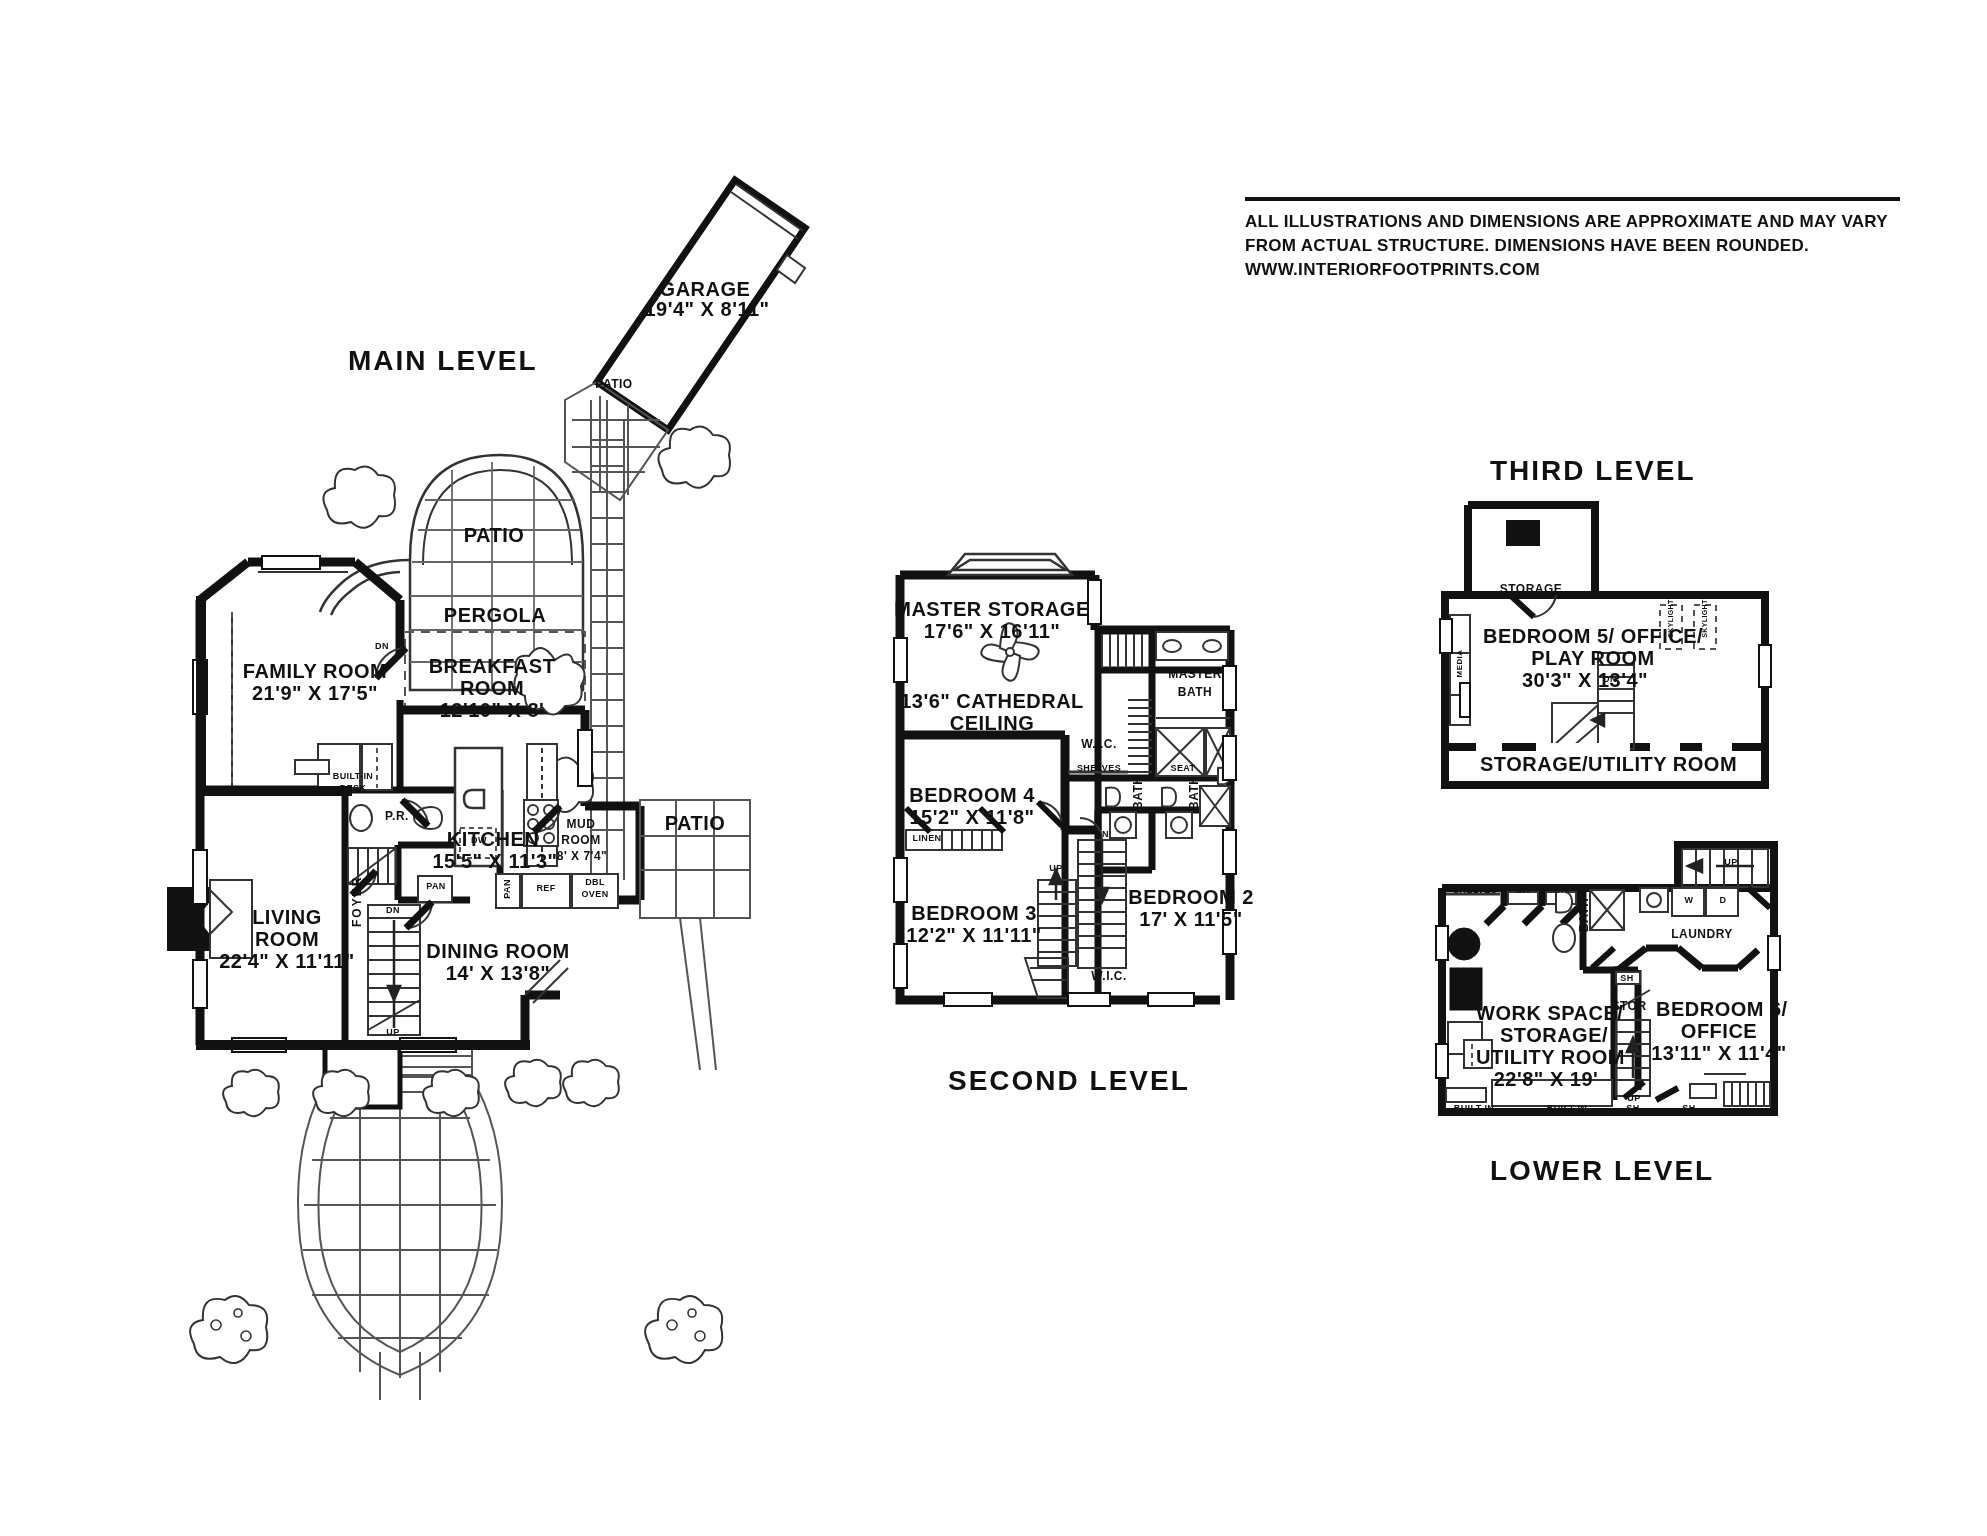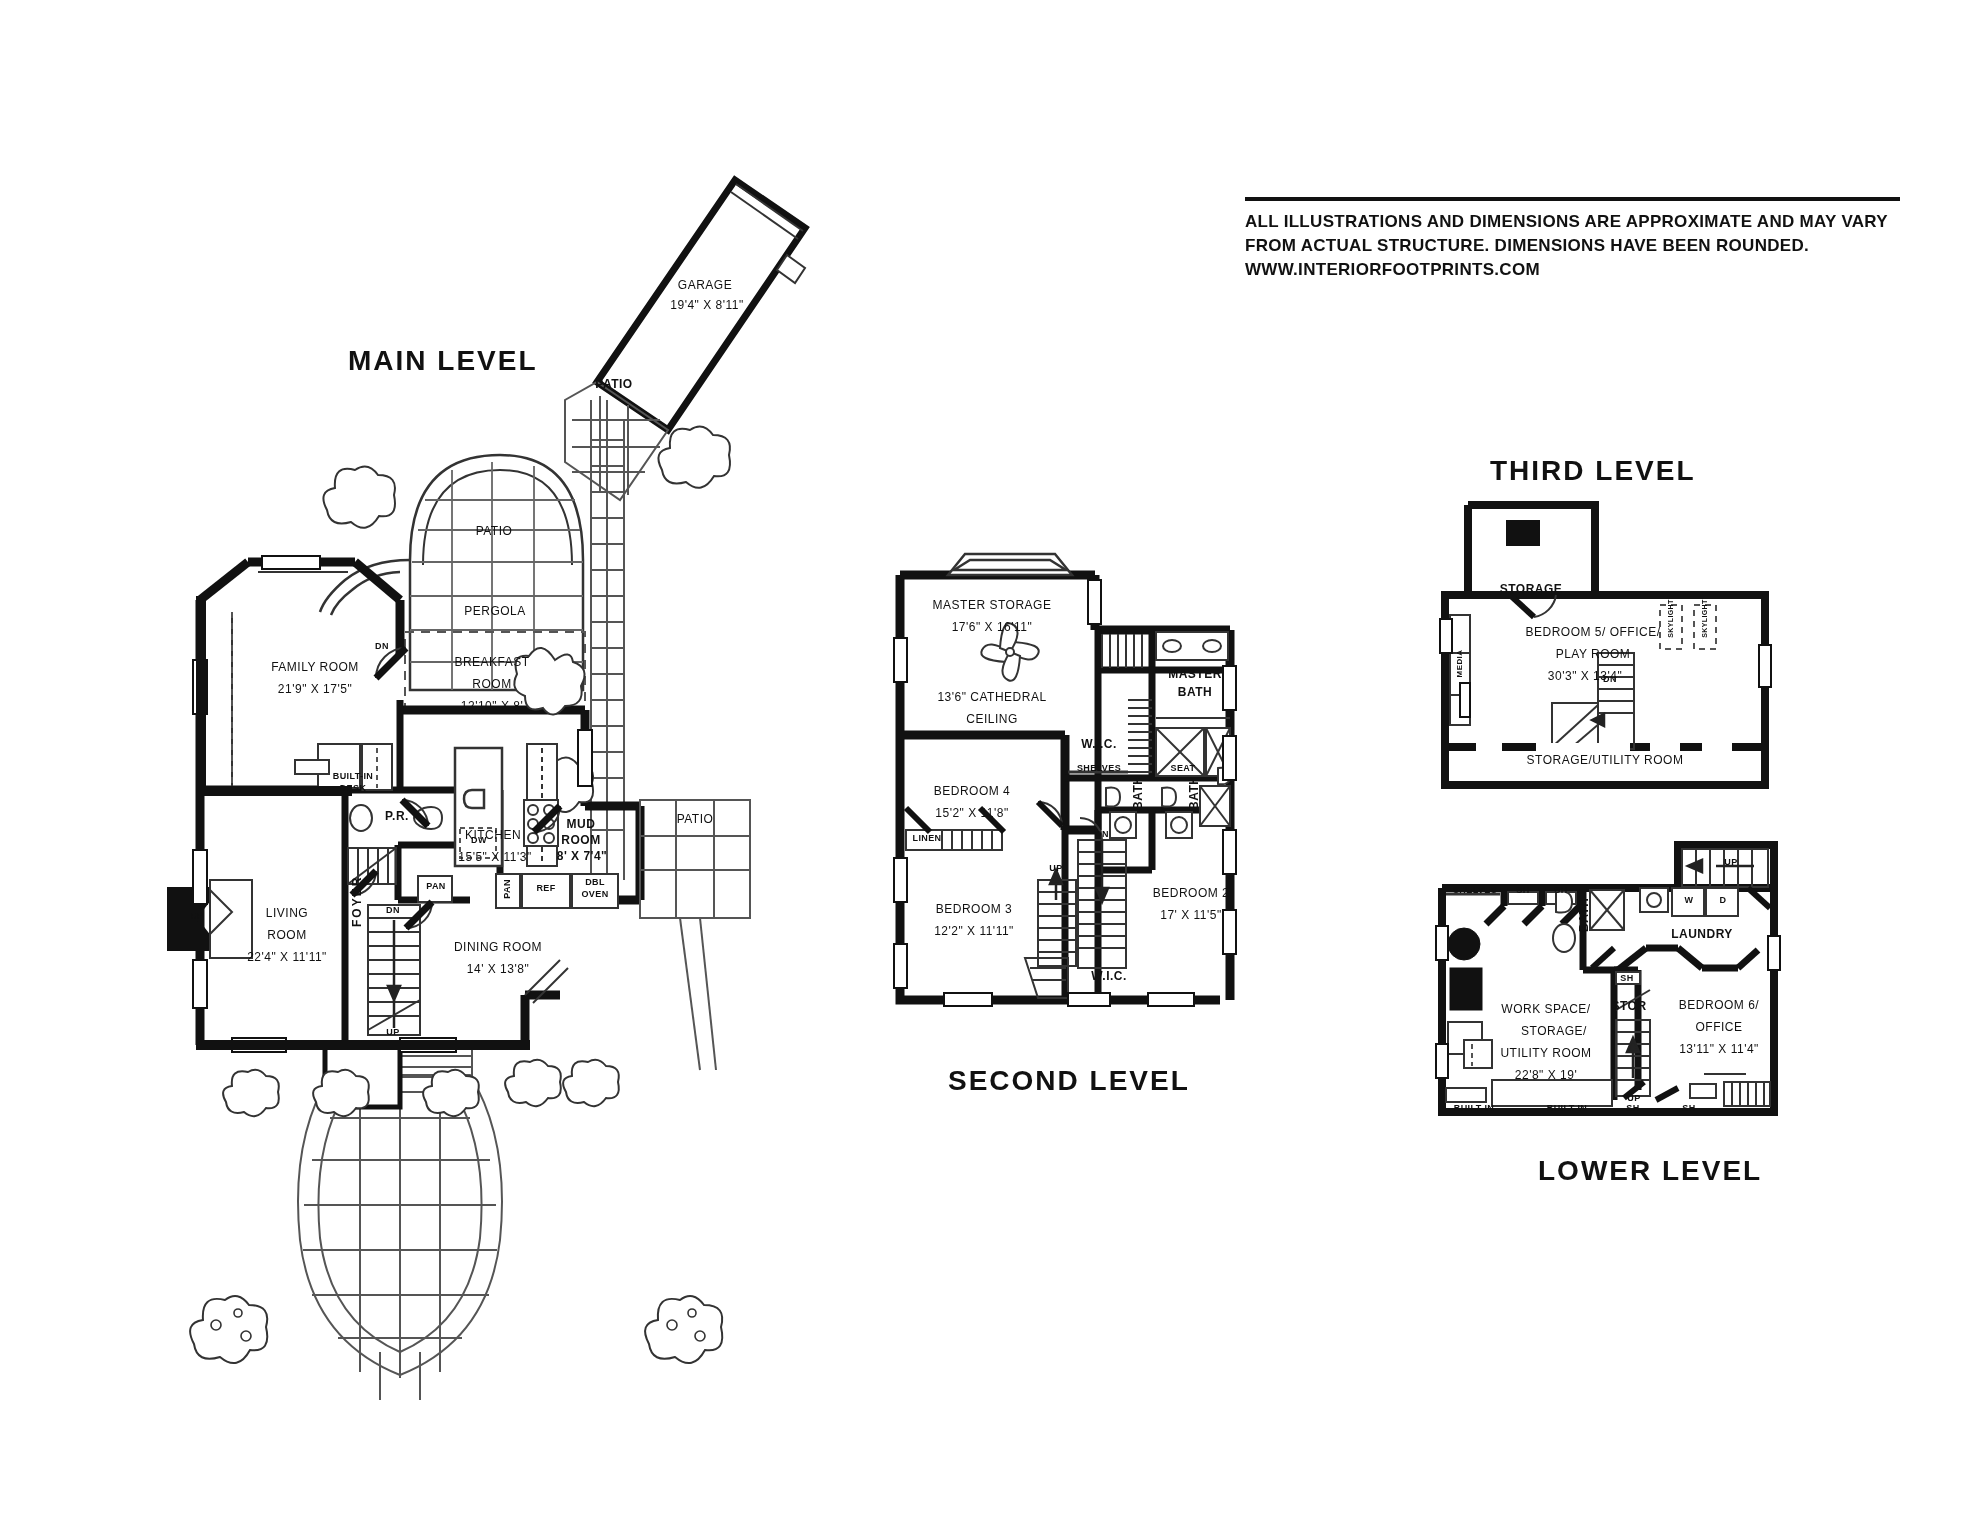--- a/index.html
+++ b/index.html
@@ -9,21 +9,21 @@
     width:1987px; height:1536px;
     position:relative;
     font-family:"Liberation Sans", sans-serif;
     color:#111;
     overflow:hidden;
   }
   .page { position:absolute; inset:0; background:#fff; }
 
   
   .txt { position:absolute; white-space:pre; letter-spacing:.5px; }
-  .lbl { font-size:12px; font-weight:400; text-align:center; line-height:1.18; }
+  .lbl { font-size:20px; font-weight:700; text-align:center; line-height:1.18; }
   .lbl-sm { font-size:12px; font-weight:600; text-align:center; line-height:1.15; }
   .lbl-xs { font-size:9px; font-weight:700; text-align:center; line-height:1.1; letter-spacing:.4px;}
   .lvl-title { font-size:28px; font-weight:700; letter-spacing:2px; }
 
   
   #hdr { position:absolute; left:1245px; top:192px; width:660px; }
   #hdr .addr { font-size:22px; font-weight:700; letter-spacing:.6px; }
   #hdr .rule { height:4px; background:#111; margin:5px 0 9px 0; width:655px;}
   #hdr .ln { font-size:17px; font-weight:600; letter-spacing:.3px; line-height:1.42; }
 
@@ -50,21 +50,21 @@
   <div id="hdr">
     <div class="rule"></div>
     <div class="ln">ALL ILLUSTRATIONS AND DIMENSIONS ARE APPROXIMATE AND MAY VARY</div>
     <div class="ln">FROM ACTUAL STRUCTURE. DIMENSIONS HAVE BEEN ROUNDED.</div>
     <div class="ln">WWW.INTERIORFOOTPRINTS.COM</div>
   </div>
 
   <div class="txt lvl-title" style="left:348px;top:345px;">MAIN LEVEL</div>
   <div class="txt lvl-title" style="left:948px;top:1065px;">SECOND LEVEL</div>
   <div class="txt lvl-title" style="left:1490px;top:455px;">THIRD LEVEL</div>
-  <div class="txt lvl-title" style="left:1490px;top:1155px;margin-left:48px;">LOWER LEVEL</div>
+  <div class="txt lvl-title" style="left:1490px;top:1155px;">LOWER LEVEL</div>
 
   <div class="plan" id="main-level" style="left:0;top:0;width:800px;height:1400px;">
 
     <svg class="ov" width="800" height="1400">
       <g fill="none" stroke="#111" stroke-width="6">
 
         <polygon points="597,382 735,180 805,228 668,430" stroke-width="7" fill="#fff"></polygon>
       </g>
 
       <g stroke="#333" stroke-width="2" fill="none">

